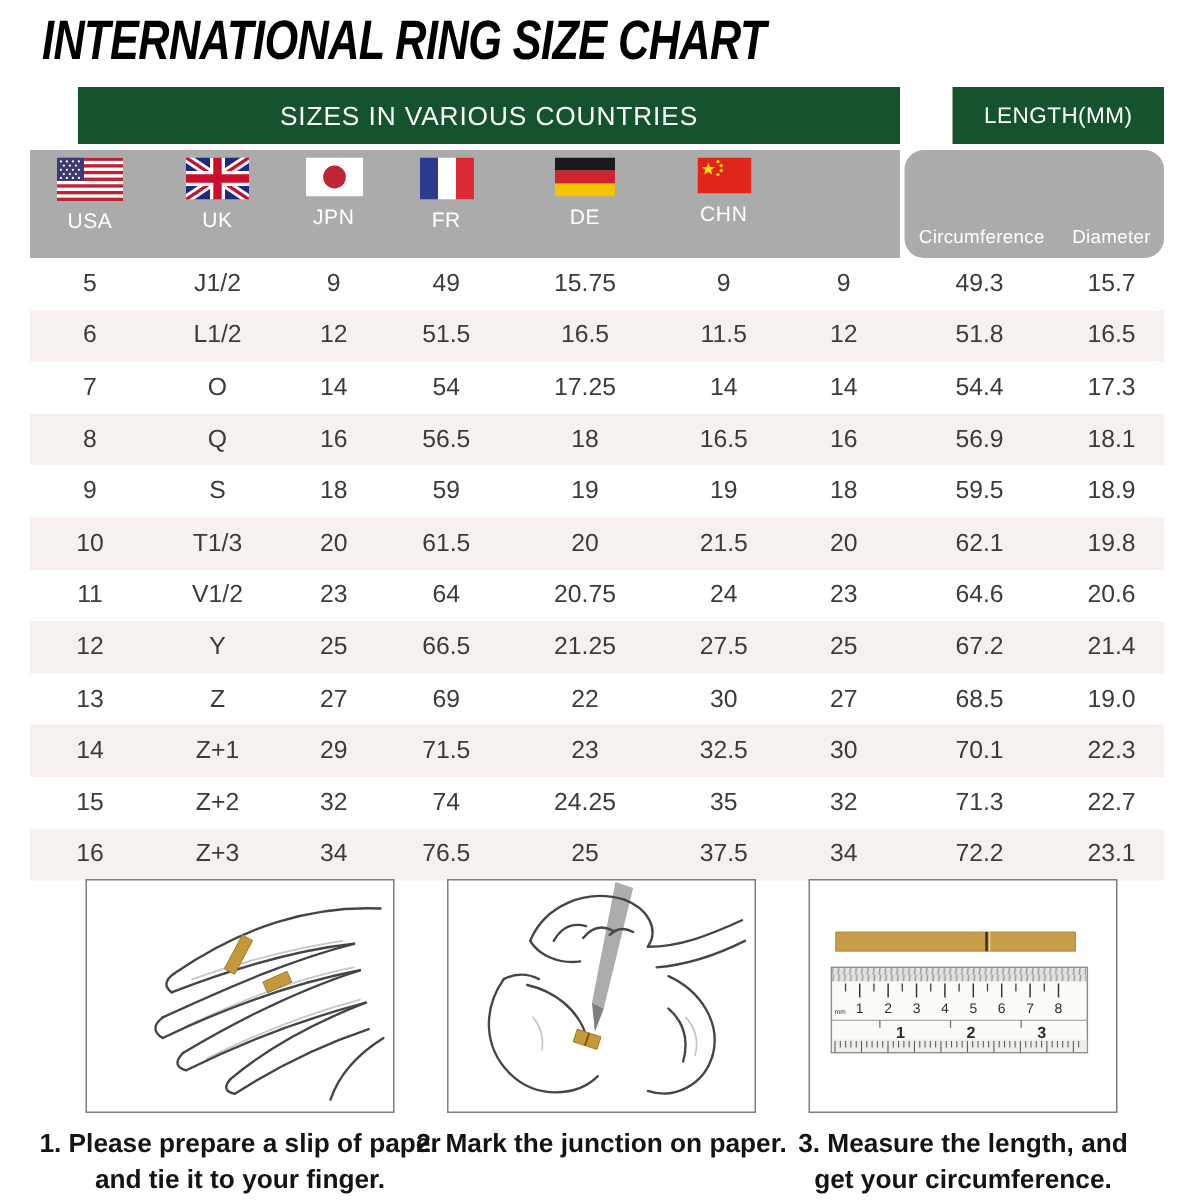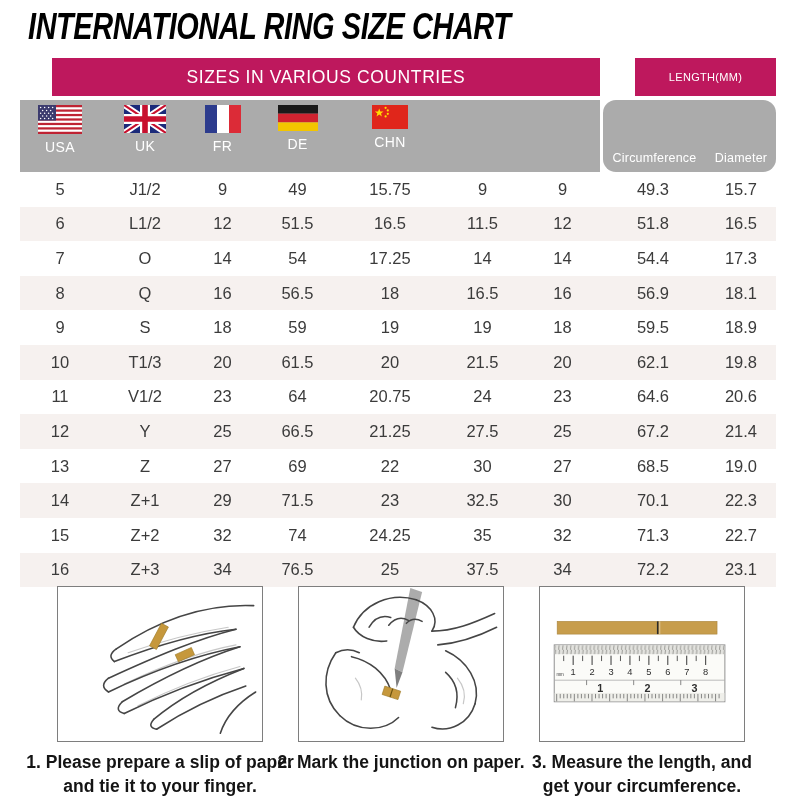--- a/index.html
+++ b/index.html
@@ -15,23 +15,23 @@
   .title{
     position:absolute;left:28px;top:6px;margin:0;
     font-size:37px;font-weight:700;font-style:italic;
     letter-spacing:-0.5px;color:#000;white-space:nowrap;
     transform:scaleX(0.78);transform-origin:left center;
   }
 
   
   .chart{position:absolute;left:20px;top:58px;width:756px;}
   .hdr-top{display:grid;grid-template-columns:580px 3px 173px;height:38px;}
-  .hdr-cell{background:#be185d;color:#fff;display:flex;align-items:center;justify-content:center;margin-left:32px;}
+  .hdr-cell{background:#14532d;color:#fff;display:flex;align-items:center;justify-content:center;margin-left:32px;}
   .hdr-left-label{font-size:17.5px;letter-spacing:0.6px;}
-  .hdr-right-label{font-size:11px;letter-spacing:0.3px;}
+  .hdr-right-label{font-size:15px;letter-spacing:0.3px;}
   .vdiv{background:#ffffff;}
   .hsep{height:4px;background:#ffffff;}
   .hdr-flags{display:grid;grid-template-columns:580px 3px 173px;height:72px;}
   .flags-left{background:#ABABAB;display:grid;grid-template-columns:80px 90px 65px 85px 100px 85px 75px;}
   .flag-cell{display:flex;flex-direction:column;align-items:center;padding-top:5px;}
   .flag-cell svg{display:block;}
   .flag-label{color:#fff;font-size:14px;margin-top:5px;letter-spacing:0.4px;}
   .flags-right{background:#ABABAB;display:grid;grid-template-columns:103px 70px;align-items:end;padding-bottom:7px;border-radius:13px;}
   .len-col-label{color:#fff;font-size:12.5px;text-align:center;letter-spacing:0.2px;}
 
@@ -119,20 +119,27 @@
           <svg width="42" height="28" viewBox="0 0 42 28">
             <rect width="42" height="28" fill="#1B2A7A"></rect>
             <path d="M0,0 L42,28 M42,0 L0,28" stroke="#ffffff" stroke-width="6"></path>
             <path d="M0,0 L42,28 M42,0 L0,28" stroke="#C8102E" stroke-width="2.2"></path>
             <path d="M21,0 L21,28 M0,14 L42,14" stroke="#ffffff" stroke-width="10"></path>
             <path d="M21,0 L21,28 M0,14 L42,14" stroke="#C8102E" stroke-width="5.6"></path>
           </svg>
           <span class="flag-label">UK</span>
         </div>
 
+        <div class="flag-cell">
+          <svg width="38" height="26" viewBox="0 0 38 26">
+            <rect width="38" height="26" fill="#ffffff"></rect>
+            <circle cx="19" cy="13" r="7.6" fill="#C02437"></circle>
+          </svg>
+          <span class="flag-label">JPN</span>
+        </div>
 
         <div class="flag-cell">
           <svg width="36" height="28" viewBox="0 0 36 28">
             <rect width="12" height="28" fill="#2C3B8D"></rect>
             <rect x="12" width="12" height="28" fill="#ffffff"></rect>
             <rect x="24" width="12" height="28" fill="#DC2B37"></rect>
           </svg>
           <span class="flag-label">FR</span>
         </div>
 

